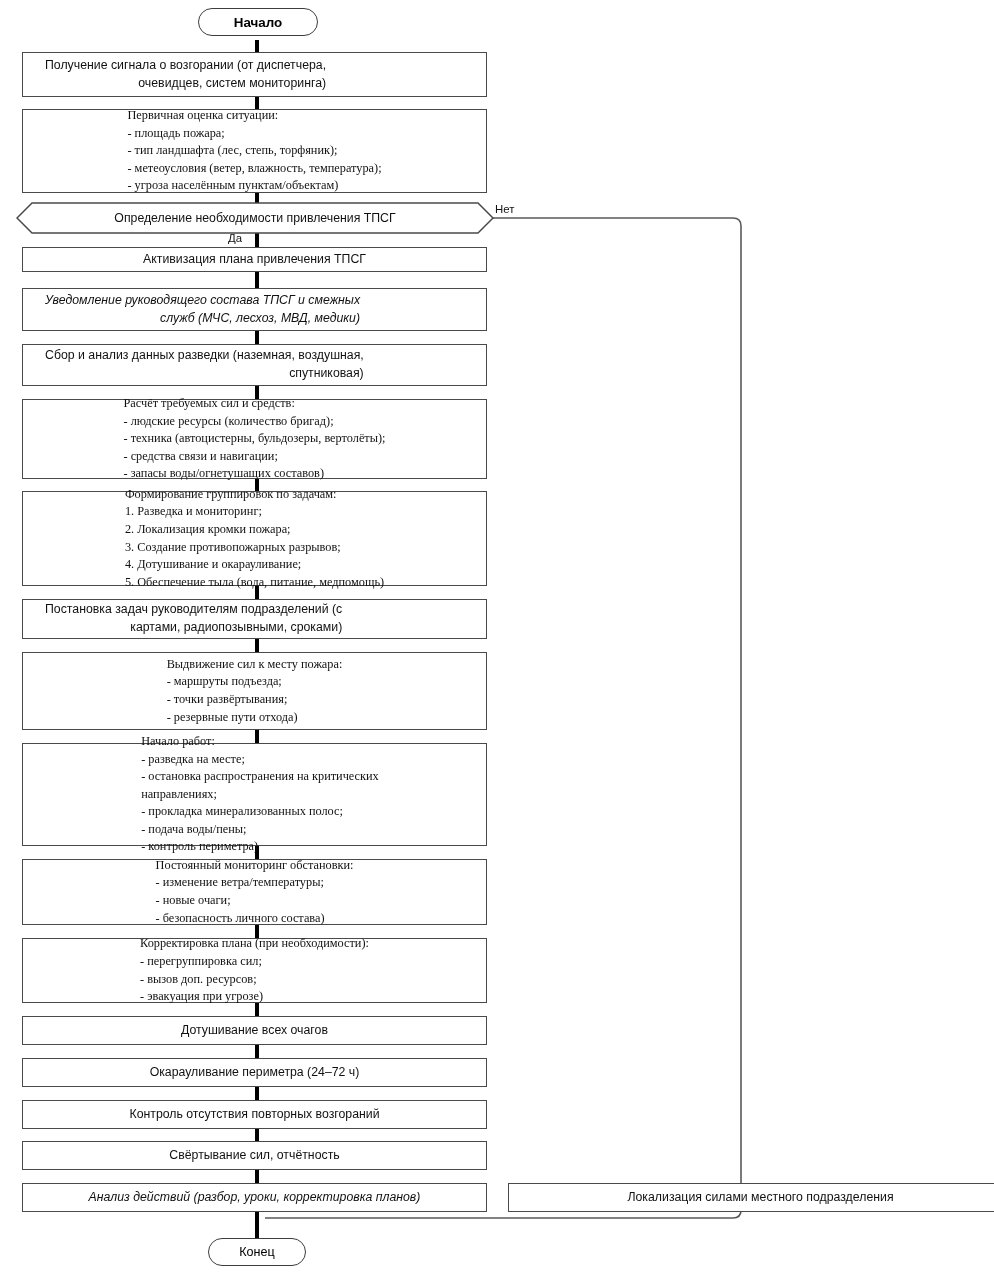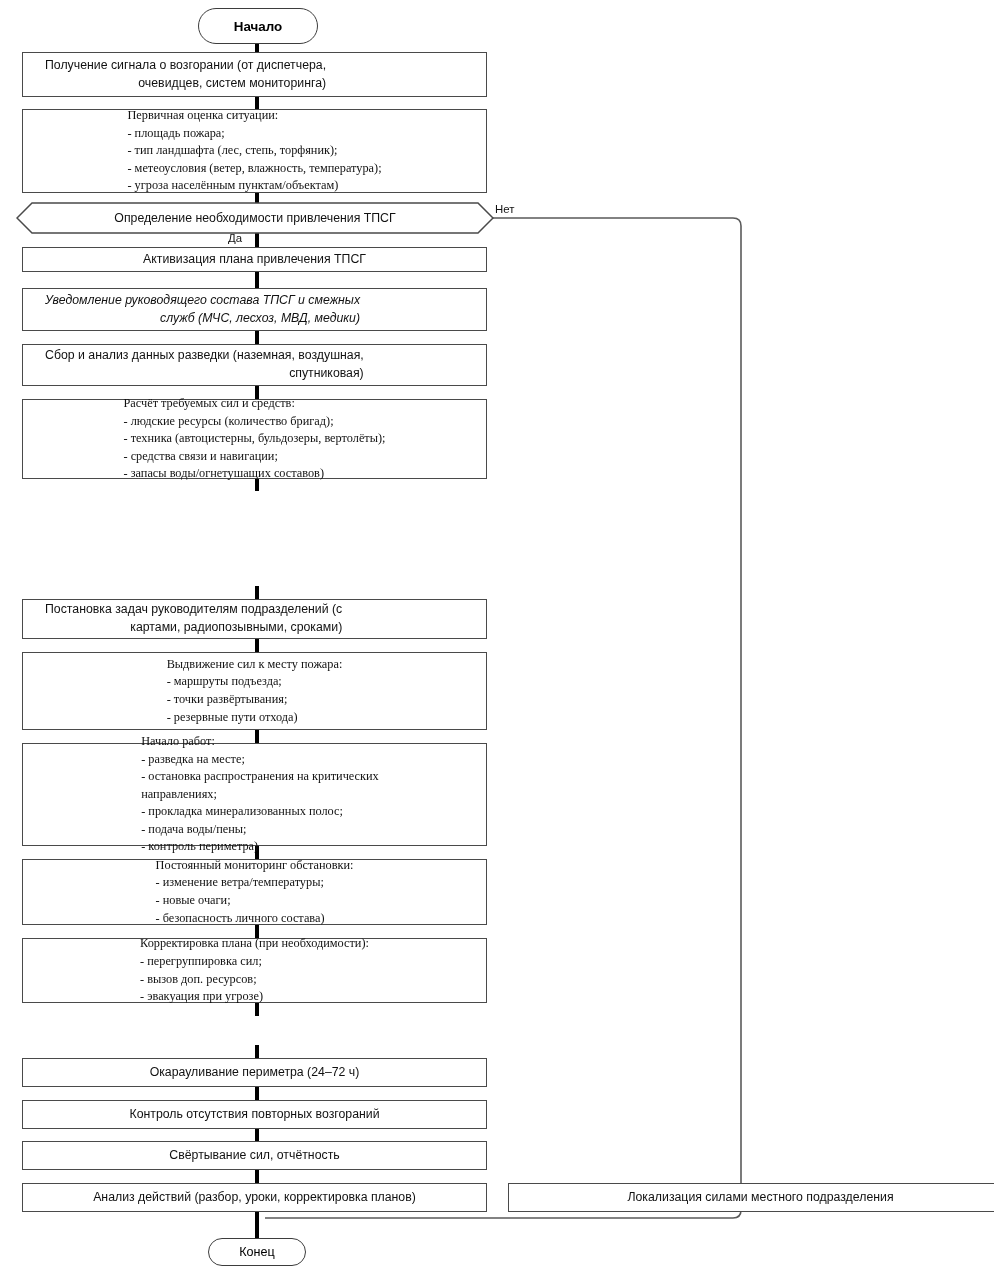--- a/index.html
+++ b/index.html
@@ -140,21 +140,21 @@
       <line x1="257" y1="1129" x2="257" y2="1141"></line>
       <line x1="257" y1="1170" x2="257" y2="1183"></line>
       <line x1="257" y1="1212" x2="257" y2="1238"></line>
     </g>
 
     <g stroke="#5a5a5a" stroke-width="1.6" fill="none">
       <path d="M 492 218 L 733 218 Q 741 218 741 226 L 741 1210 Q 741 1218 733 1218 L 265 1218"></path>
     </g>
   </svg>
 
-  <div class="terminator" style="left:198px; top:8px; width:120px; height:36px;">
+  <div class="terminator" style="left:198px; top:8px; width:120px; height:28px;">
     <span class="node-text">Начало</span>
   </div>
 
   <div class="node leftblock" style="left:22px; top:52px; width:465px; height:45px;">
     <span class="node-text">Получение сигнала о возгорании (от диспетчера,
 очевидцев, систем мониторинга)</span>
   </div>
 
   <div class="node listblock" style="left:22px; top:109px; width:465px; height:84px;">
     <span class="node-text">Первичная оценка ситуации:
@@ -189,20 +189,28 @@
   </div>
 
   <div class="node listblock" style="left:22px; top:399px; width:465px; height:80px;">
     <span class="node-text">Расчёт требуемых сил и средств:
 - людские ресурсы (количество бригад);
 - техника (автоцистерны, бульдозеры, вертолёты);
 - средства связи и навигации;
 - запасы воды/огнетушащих составов)</span>
   </div>
 
+  <div class="node listblock" style="left:22px; top:491px; width:465px; height:95px;">
+    <span class="node-text">Формирование группировок по задачам:
+1. Разведка и мониторинг;
+2. Локализация кромки пожара;
+3. Создание противопожарных разрывов;
+4. Дотушивание и окарауливание;
+5. Обеспечение тыла (вода, питание, медпомощь)</span>
+  </div>
 
   <div class="node leftblock" style="left:22px; top:599px; width:465px; height:40px;">
     <span class="node-text">Постановка задач руководителям подразделений (с
 картами, радиопозывными, сроками)</span>
   </div>
 
   <div class="node listblock" style="left:22px; top:652px; width:465px; height:78px;">
     <span class="node-text">Выдвижение сил к месту пожара:
 - маршруты подъезда;
 - точки развёртывания;
@@ -226,34 +234,37 @@
 - безопасность личного состава)</span>
   </div>
 
   <div class="node listblock" style="left:22px; top:938px; width:465px; height:65px;">
     <span class="node-text">Корректировка плана (при необходимости):
 - перегруппировка сил;
 - вызов доп. ресурсов;
 - эвакуация при угрозе)</span>
   </div>
 
+  <div class="node center" style="left:22px; top:1016px; width:465px; height:29px;">
+    <span class="node-text">Дотушивание всех очагов</span>
+  </div>
 
   <div class="node center" style="left:22px; top:1058px; width:465px; height:29px;">
     <span class="node-text">Окарауливание периметра (24–72 ч)</span>
   </div>
 
   <div class="node center" style="left:22px; top:1100px; width:465px; height:29px;">
     <span class="node-text">Контроль отсутствия повторных возгораний</span>
   </div>
 
   <div class="node center" style="left:22px; top:1141px; width:465px; height:29px;">
     <span class="node-text">Свёртывание сил, отчётность</span>
   </div>
 
-  <div class="node center" style="left:22px; top:1183px; width:465px; height:29px;">
+  <div class="node center" style="left:22px; top:1183px; width:465px; height:29px;font-style:italic;">
     <span class="node-text">Анализ действий (разбор, уроки, корректировка планов)</span>
   </div>
 
   <div class="node center" style="left:508px; top:1183px; width:505px; height:29px;">
     <span class="node-text">Локализация силами местного подразделения</span>
   </div>
 
   <div class="terminator thin" style="left:208px; top:1238px; width:98px; height:28px;">
     <span class="node-text">Конец</span>
   </div>

